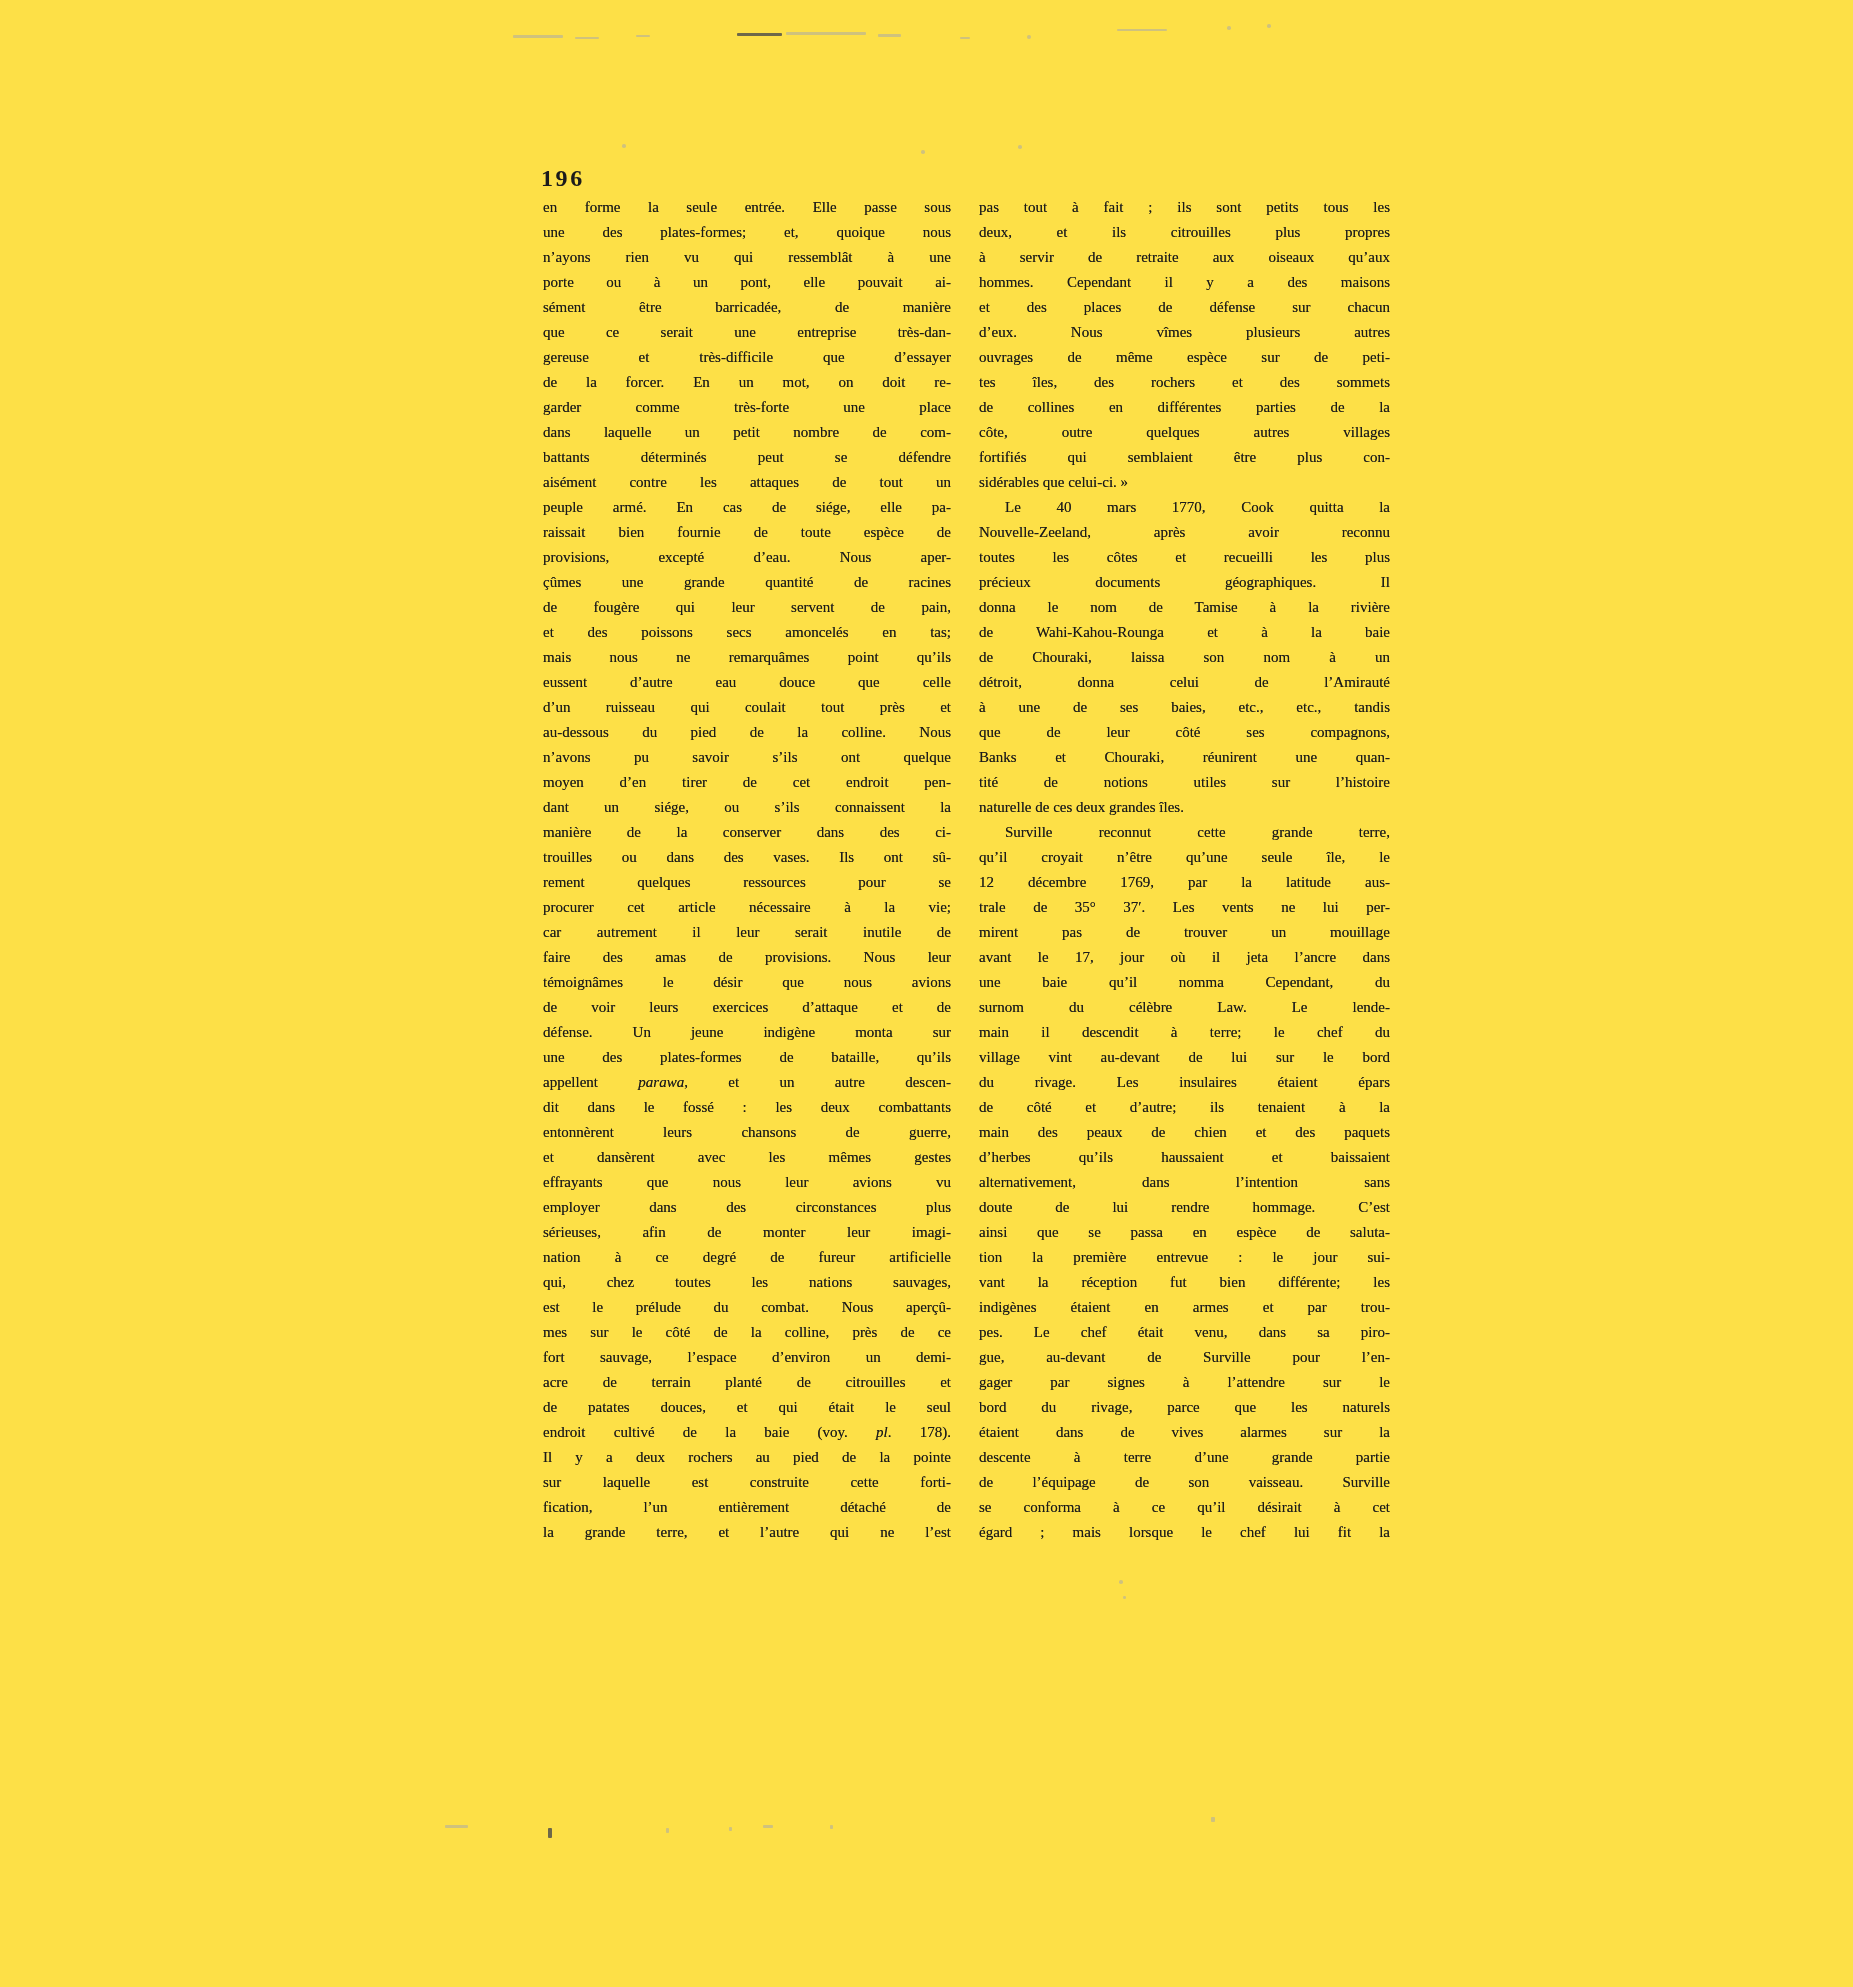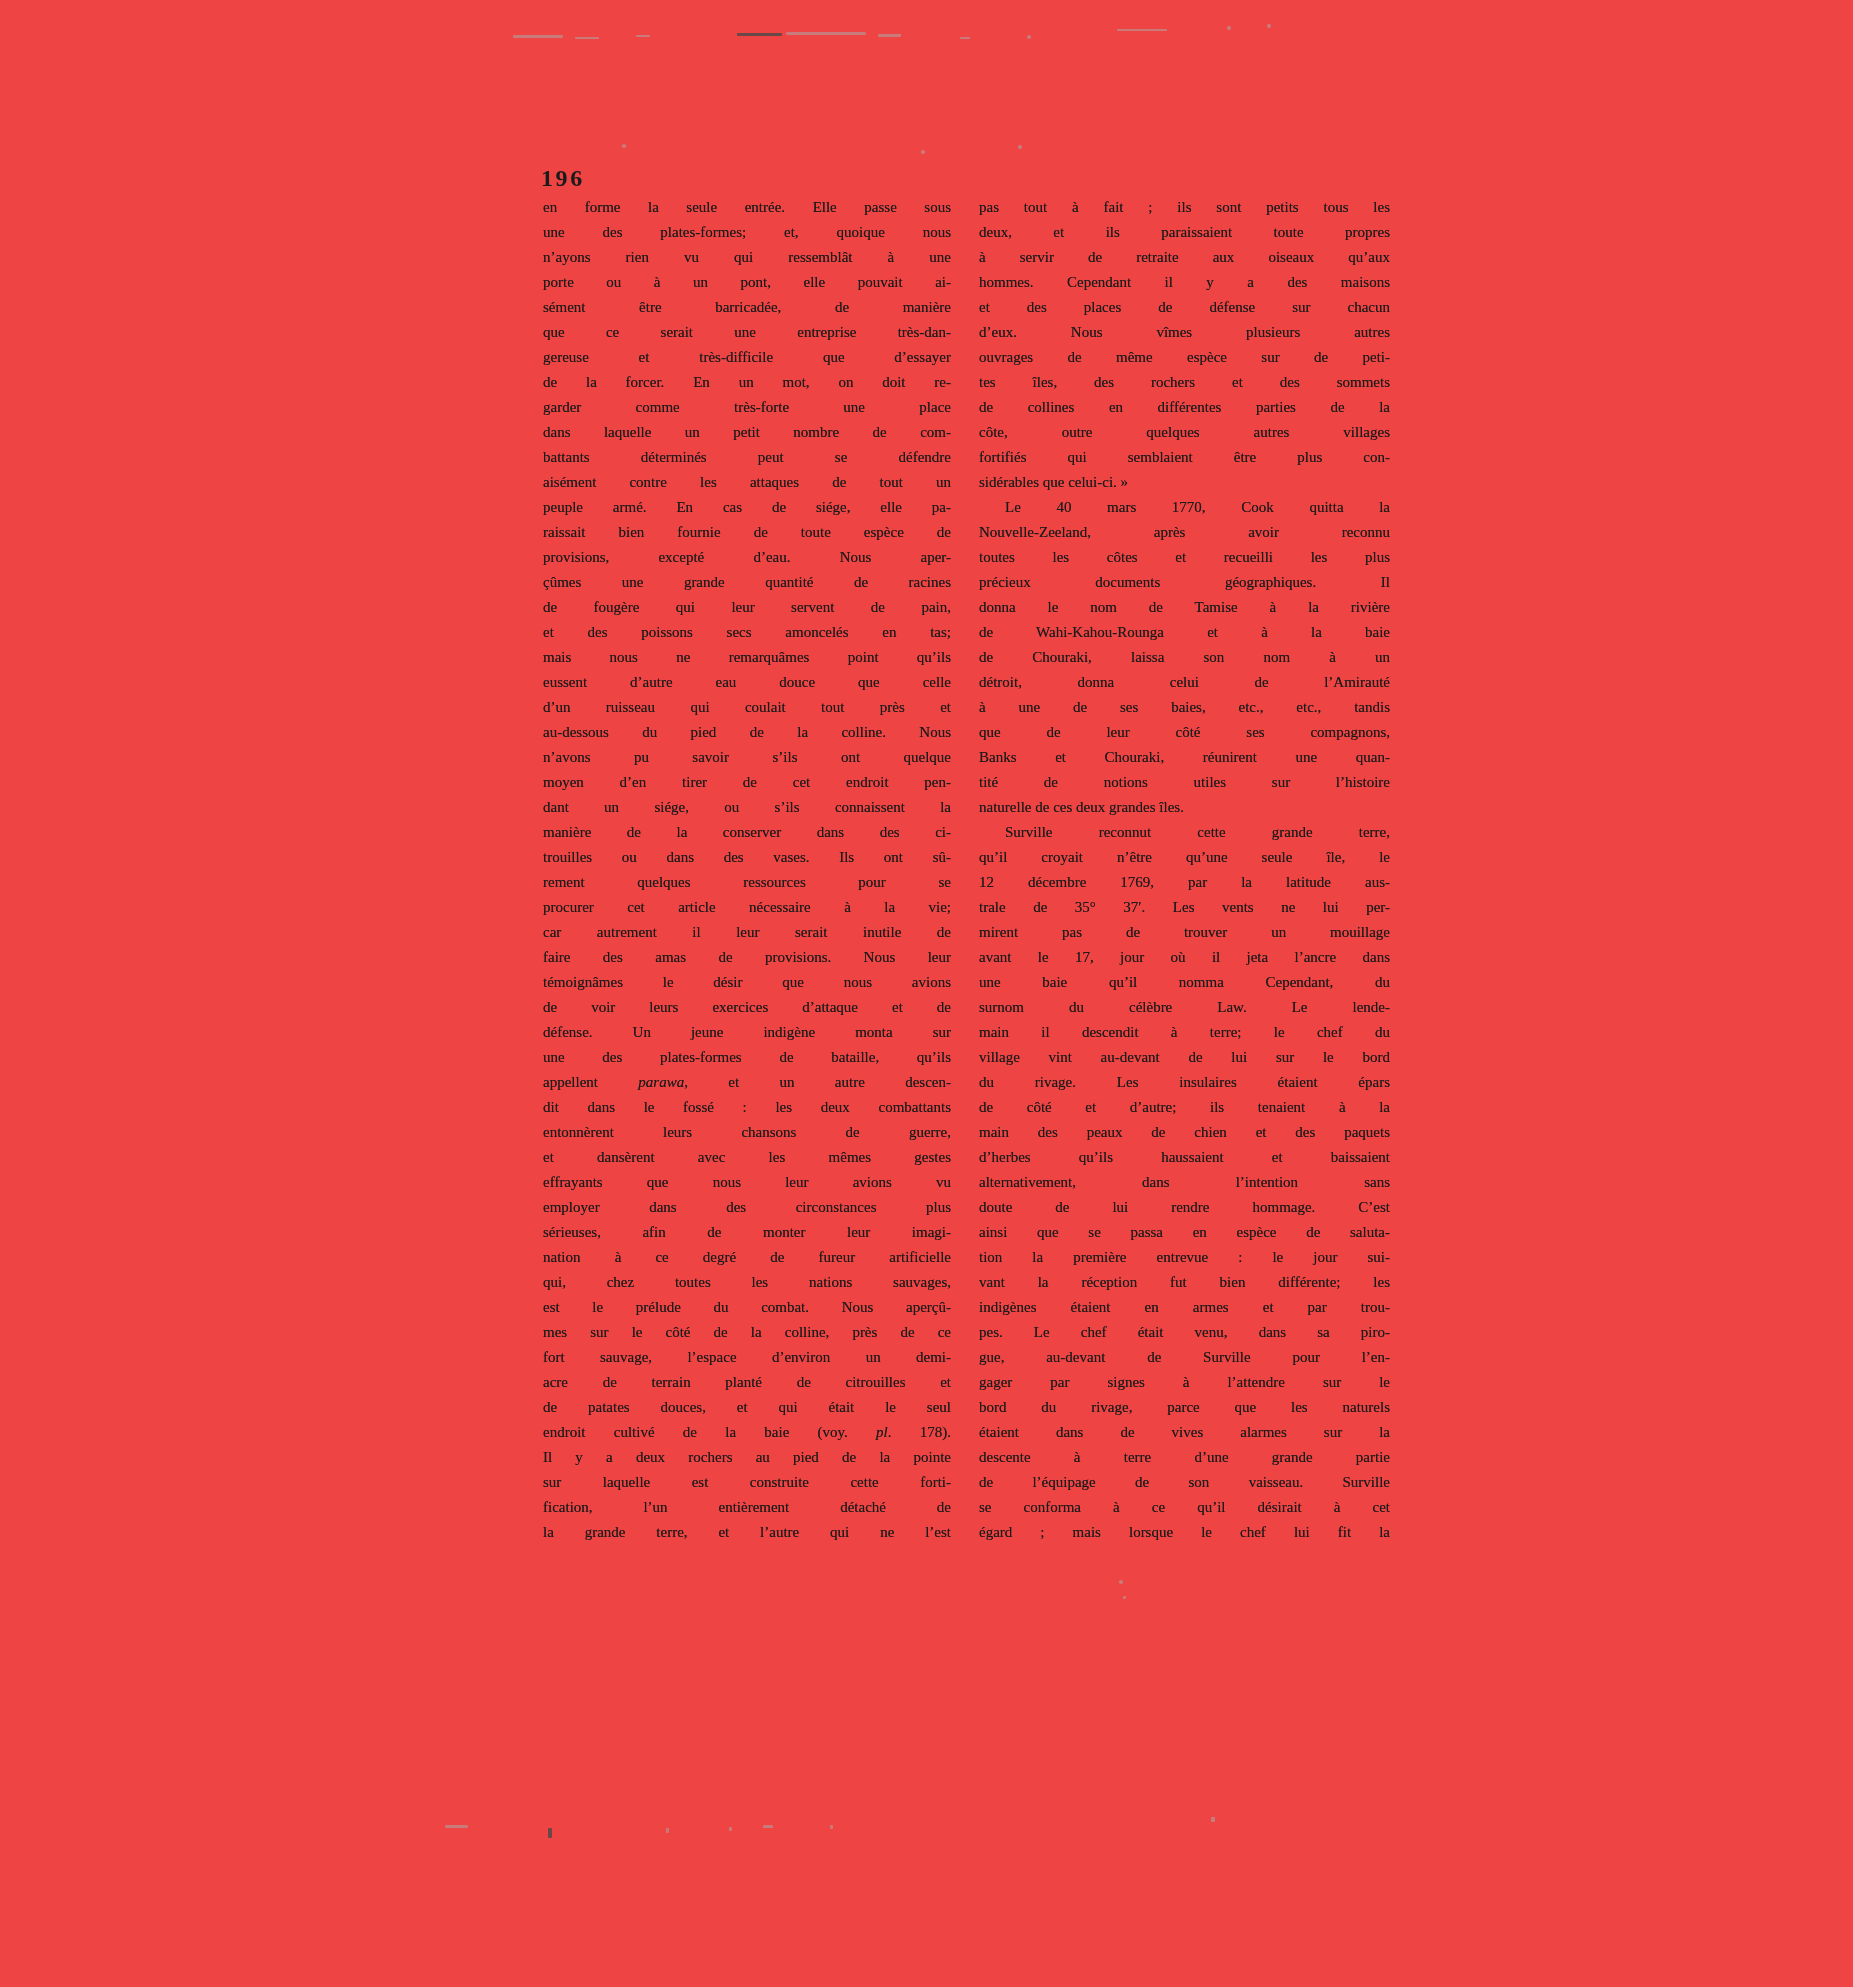--- a/index.html
+++ b/index.html
@@ -1,19 +1,19 @@
 <!DOCTYPE html>
 <html style="font-size:14px"><head>
 <meta charset="utf-8">
 <style>
   html,body{margin:0;padding:0;background:#ffffff;}
   .page{
     position:relative;
     width:1854px;height:1988px;
-    background:#ef4444;
+    background:#fde047;
     font-family:"Liberation Serif","DejaVu Serif",serif;
     color:#1b1b1b;
     overflow:hidden;
   }
   .pagenum{
     position:absolute;left:541px;top:165px;
     font-size:24px;font-weight:bold;letter-spacing:2.6px;
   }
   .running-header{
     position:absolute;left:495px;top:163px;width:944px;
@@ -124,21 +124,21 @@
       <div class="tline">acre de terrain planté de citrouilles et</div>
       <div class="tline">de patates douces, et qui était le seul</div>
       <div class="tline">endroit cultivé de la baie (voy. <i>pl</i>. 178).</div>
       <div class="tline">Il y a deux rochers au pied de la pointe</div>
       <div class="tline">sur laquelle est construite cette forti-</div>
       <div class="tline">fication, l’un entièrement détaché de</div>
       <div class="tline">la grande terre, et l’autre qui ne l’est</div>
     </div>
   <div class="col col-right" id="col-right">
       <div class="tline">pas tout à fait ; ils sont petits tous les</div>
-      <div class="tline">deux, et ils paraissaient toute propres</div>
+      <div class="tline">deux, et ils citrouilles plus propres</div>
       <div class="tline">à servir de retraite aux oiseaux qu’aux</div>
       <div class="tline">hommes. Cependant il y a des maisons</div>
       <div class="tline">et des places de défense sur chacun</div>
       <div class="tline">d’eux. Nous vîmes plusieurs autres</div>
       <div class="tline">ouvrages de même espèce sur de peti-</div>
       <div class="tline">tes îles, des rochers et des sommets</div>
       <div class="tline">de collines en différentes parties de la</div>
       <div class="tline">côte, outre quelques autres villages</div>
       <div class="tline">fortifiés qui semblaient être plus con-</div>
       <div class="tline end">sidérables que celui-ci. »</div>

